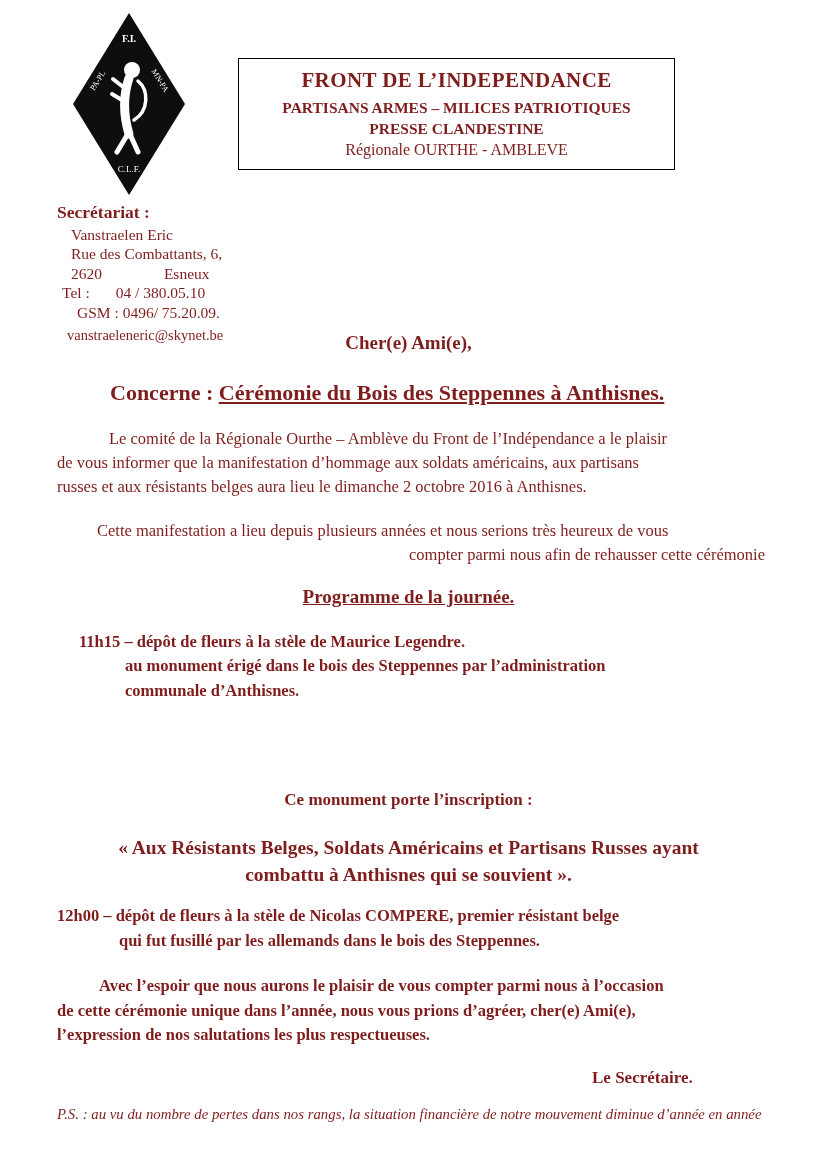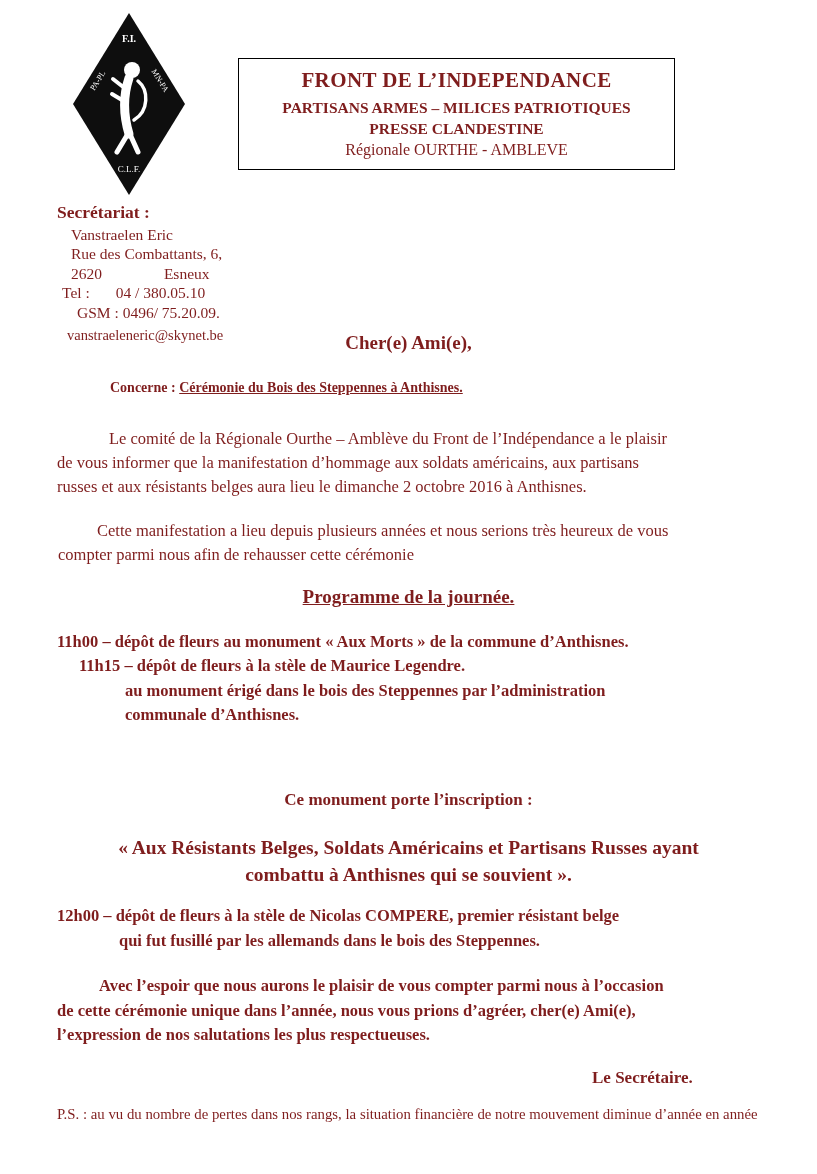--- a/index.html
+++ b/index.html
@@ -34,30 +34,30 @@
   .city { display: inline-block; margin-left: 58px; }
   .tel-label { display: inline-block; padding-left: 5px; }
   .tel-val { display: inline-block; margin-left: 22px; }
   .gsm { padding-left: 20px; }
   .email { font-size: 14.5px; padding-left: 10px; margin-top: 4px; }
 
   
   .salutation { position: absolute; top: 332px; left: 0; width: 100%; text-align: center; font-size: 19px; font-weight: bold; }
 
   
-  .subject { position: absolute; top: 380px; left: 110px; font-size: 14px; font-weight: bold; }
+  .subject { position: absolute; top: 380px; left: 110px; font-size: 22px; font-weight: bold; }
   .subject .underlined { text-decoration: underline; }
 
   .bodytext { font-size: 16.5px; line-height: 24px; }
 
   .para1 { position: absolute; top: 427px; left: 57px; width: 710px; }
   .para2 { position: absolute; top: 519px; left: 55px; width: 710px; }
   .ind52 { padding-left: 52px; }
   .ind40 { padding-left: 42px; }
-  .ind3  { padding-left: 3px; }
+  .ind3  { padding-left: 3px; text-align: right; }
 
   .programme-title {
     position: absolute; top: 586px; left: 0; width: 100%; text-align: center;
     font-size: 19px; font-weight: bold; text-decoration: underline;
   }
 
   .schedule { position: absolute; top: 630px; left: 57px; width: 720px; font-weight: bold; line-height: 24.4px; }
   .schedule .normal-weight { font-weight: normal; }
   .ind22 { padding-left: 22px; }
   .ind68 { padding-left: 68px; }
@@ -69,21 +69,21 @@
     font-size: 19.5px; font-weight: bold; line-height: 27px;
   }
 
   .schedule2 { position: absolute; top: 904px; left: 57px; width: 720px; font-weight: bold; line-height: 24.6px; }
   .ind62 { padding-left: 62px; }
 
   .closing { position: absolute; top: 974px; left: 57px; width: 710px; font-weight: bold; line-height: 24.6px; }
 
   .signature { position: absolute; top: 1068px; left: 592px; font-size: 17px; font-weight: bold; }
 
-  .ps { position: absolute; top: 1106px; left: 57px; width: 730px; font-size: 14.8px; }
+  .ps { position: absolute; top: 1106px; left: 57px; width: 730px; font-size: 14.8px; font-style: italic; }
 </style>
 </head>
 <body>
 
 <div class="page">
 
   <div class="logo">
     <svg width="118" height="188" viewBox="0 0 118 188">
       <polygon points="59,3 115,94 59,185 3,94" fill="#0e0e0e"></polygon>
       <text x="59" y="32" text-anchor="middle" fill="#ffffff" font-size="10" font-family="Liberation Serif, serif" font-weight="bold">F.I.</text>
@@ -138,21 +138,20 @@
   </div>
 
   <div class="para2 bodytext">
     <div class="ind40">Cette manifestation a lieu depuis plusieurs années et nous serions très heureux de vous</div>
     <div class="ind3">compter parmi nous afin de rehausser cette cérémonie</div>
   </div>
 
   <div class="programme-title">Programme de la journée.</div>
 
   <div class="schedule bodytext">
-    <div>11h00 – dépôt de fleurs au monument « Aux Morts » de la commune d’Anthisnes.</div>
     <div class="ind22">11h15 – dépôt de fleurs à la stèle de Maurice Legendre.</div>
     <div class="ind68">au monument érigé dans le bois des Steppennes par l’administration</div>
     <div class="ind68">communale d’Anthisnes.</div>
   </div>
 
   <div class="monument-intro">Ce monument porte l’inscription :</div>
 
   <div class="inscription">
     <div>« Aux Résistants Belges, Soldats Américains et Partisans Russes ayant</div>
     <div>combattu à Anthisnes qui se souvient ».</div>

